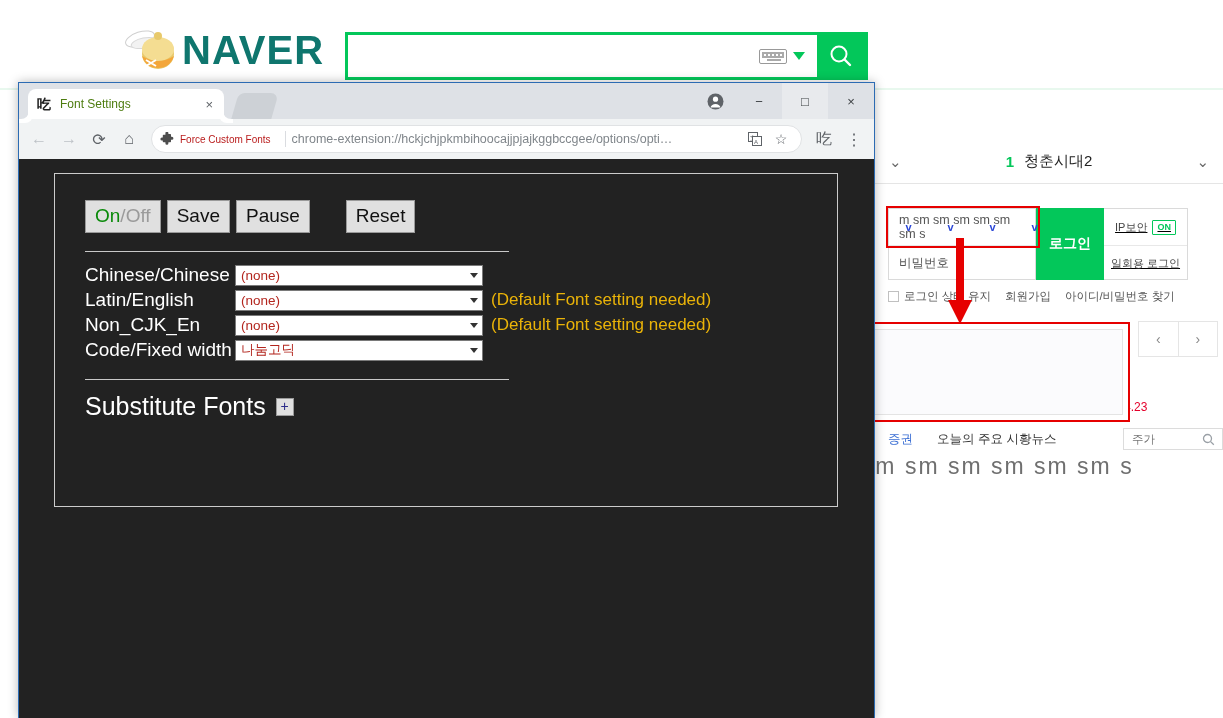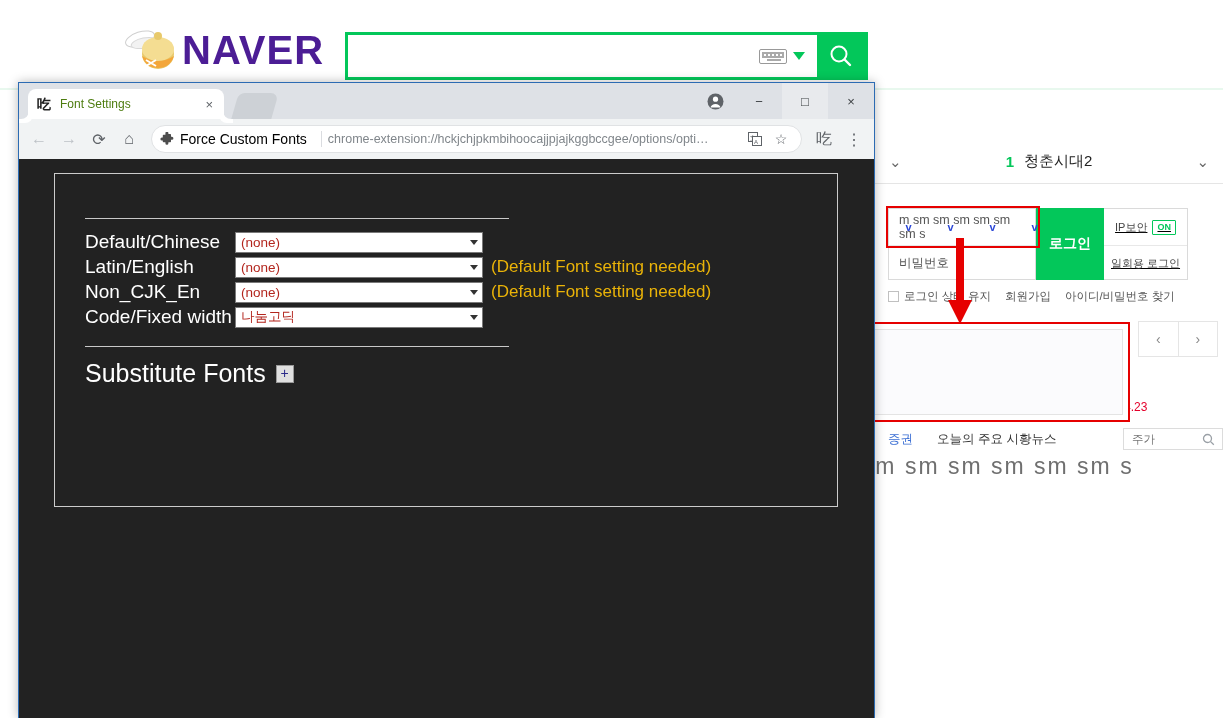--- a/index.html
+++ b/index.html
@@ -13,21 +13,21 @@
   #root { position: relative; width: 1223px; height: 718px; background: #ffffff; }
 
   
   .naver-page { position: absolute; inset: 0; background: #ffffff; }
   .naver-header { position: absolute; left: 0; top: 0; width: 1223px; height: 88px; background: #fff; }
   .naver-logo { position: absolute; left: 124px; top: 26px; width: 210px; height: 46px; }
   .logo-mascot { position: absolute; left: 0; top: 0; width: 58px; height: 46px; }
   .logo-text {
     position: absolute; left: 58px; top: 2px;
     font-size: 40px; font-weight: bold; letter-spacing: 1px;
-    color: #4c1d95; font-family: "Liberation Sans", sans-serif;
+    color: #0f766e; font-family: "Liberation Sans", sans-serif;
   }
   .search-wrap {
     position: absolute; left: 345px; top: 32px;
     width: 523px; height: 48px;
     border: 3px solid #03c75a; background: #fff;
     display: flex; align-items: stretch;
   }
   .search-input {
     flex: 1; border: 0; outline: none; background: transparent;
     font-size: 16px; padding: 0 10px; font-family: "Liberation Sans", sans-serif;
@@ -189,21 +189,21 @@
     width: 28px; height: 28px; display: flex; align-items: center; justify-content: center;
     color: #5f6368; font-size: 16px; cursor: pointer; border-radius: 50%;
   }
   .tb-icon.disabled { color: #bdc1c6; }
   .omnibox {
     flex: 1; height: 28px; background: #fff; border-radius: 14px;
     display: flex; align-items: center; padding: 0 8px; gap: 6px; margin: 0 6px;
     border: 1px solid #e0e2e4; overflow: hidden;
   }
   .ext-chip { display: flex; align-items: center; gap: 6px; padding-right: 8px; }
-  .ext-name { font-size: 14px; color: #000000; white-space: nowrap; }
+  .ext-name { font-size: 10px; color: #b91c1c; white-space: nowrap; }
   .omni-div { width: 1px; height: 16px; background: #dadce0; }
   .omni-url {
     flex: 1; font-size: 12.5px; color: #80868b; white-space: nowrap; overflow: hidden;
     text-overflow: ellipsis; font-family: "Liberation Sans", sans-serif;
   }
   .omni-act { display: flex; align-items: center; gap: 2px; }
   .omni-act .tb-icon { width: 24px; height: 24px; font-size: 14px; }
 
   .viewport { height: 560px; background: #222222; position: relative; overflow: hidden; }
 
@@ -414,28 +414,36 @@
       </div>
 
       <span class="tb-icon">吃</span>
       <span class="tb-icon">⋮</span>
     </div>
 
     <div class="viewport">
       <div class="opt-panel">
         <div class="opt-inner">
 
+          <div class="btn-row">
+            <button class="gbtn onoff">
+              <span class="on">On</span><span class="off">/Off</span>
+            </button>
+            <button class="gbtn">Save</button>
+            <button class="gbtn">Pause</button>
+            <button class="gbtn reset">Reset</button>
+          </div>
 
           <hr class="opt-hr">
 
 
           <div class="font-rows">
 
             <div class="font-row">
-              <span class="fr-label">Default/Chinese</span>
+              <span class="fr-label">Chinese/Chinese</span>
               <span class="fr-select">
                 <span class="fr-value">(none)</span>
                 <span class="fr-caret"></span>
               </span>
               <span class="fr-note"></span>
             </div>
 
             <div class="font-row">
               <span class="fr-label">Latin/English</span>
               <span class="fr-select">

